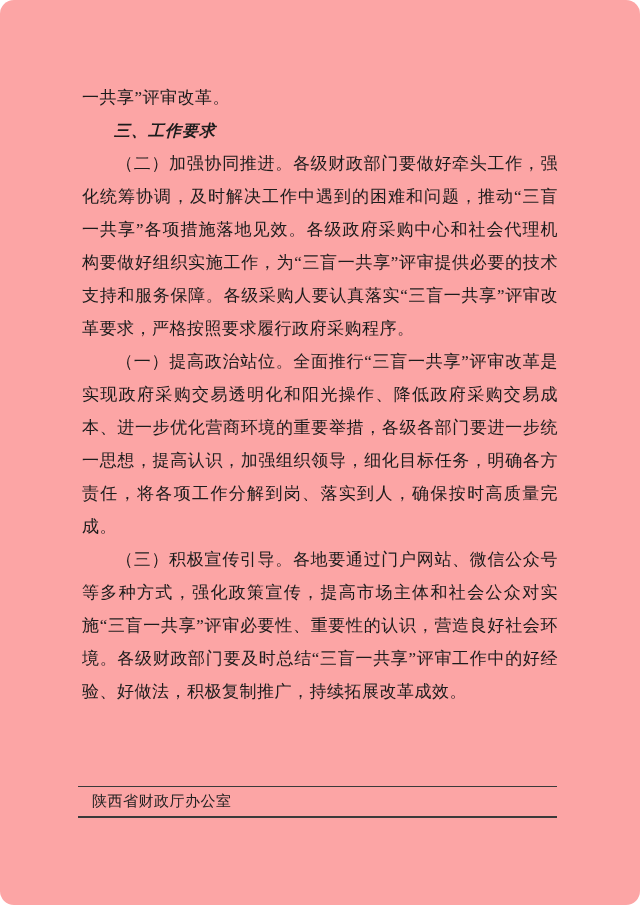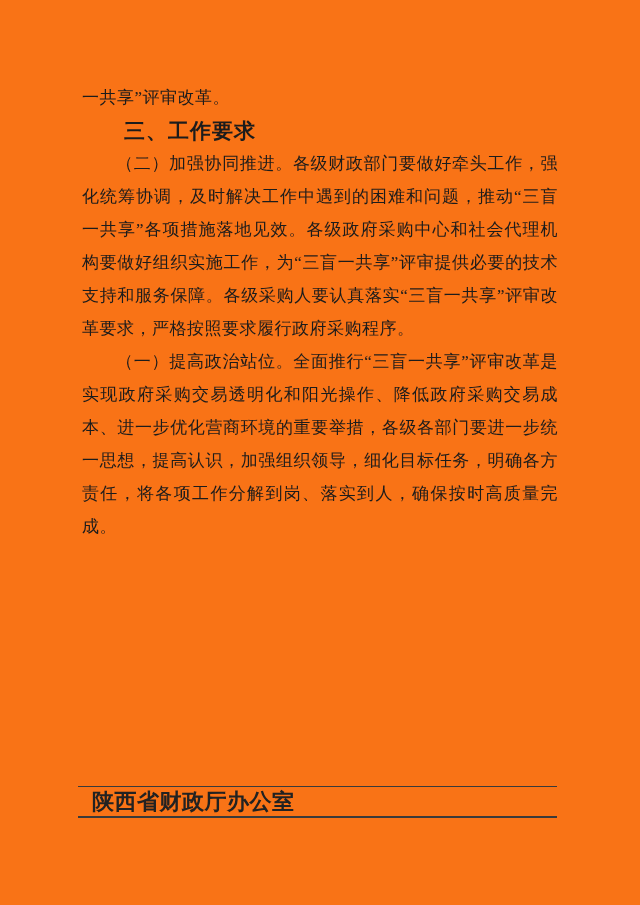--- a/index.html
+++ b/index.html
@@ -5,75 +5,77 @@
   * { margin: 0; padding: 0; box-sizing: border-box; }
   html, body {
     width: 640px; height: 905px;
     background: #ffffff;
     font-family: "Liberation Serif", "DejaVu Serif", serif;
     overflow: hidden;
   }
   .page {
     position: relative;
     width: 640px; height: 905px;
-    background: #f97316;
+    background: #fca5a5;
     color: #1c1c1c;
+    border-radius: 14px;
   }
   .content {
     position: absolute;
     left: 82px; top: 81px; width: 476px;
     font-size: 17px;
     line-height: 33px;
     text-align: justify;
     text-justify: inter-ideograph;
     letter-spacing: 0.5px;
   }
   .continuation {
     text-indent: 0;
   }
   .heading {
     font-family: "Liberation Sans", "DejaVu Sans", sans-serif;
     font-weight: bold;
-    font-size: 21px;
+    font-size: 16px;
     text-indent: 2em;
     letter-spacing: 1px;
+    font-style: italic;
   }
   .para {
     text-indent: 2em;
   }
   .colophon {
     position: absolute;
     left: 78px; top: 786px; width: 479px; height: 32px;
     border-top: 1.5px solid #3a3a3a;
     border-bottom: 2px solid #3a3a3a;
     display: flex;
     justify-content: space-between;
     align-items: center;
     padding: 0 7px 0 14px;
-    font-size: 22px;
+    font-size: 15px;
     letter-spacing: 0.5px;
     color: #222222;
-    font-weight: bold;
   }
   .colophon .issuer { white-space: nowrap; }
   .colophon .print-date { white-space: nowrap; }
 </style>
 </head>
 <body>
 
 <div class="page">
 
   <div class="content">
     <p class="continuation">一共享”评审改革。</p>
 
     <p class="heading">三、工作要求</p>
 
     <p class="para">（二）加强协同推进。各级财政部门要做好牵头工作，强化统筹协调，及时解决工作中遇到的困难和问题，推动“三盲一共享”各项措施落地见效。各级政府采购中心和社会代理机构要做好组织实施工作，为“三盲一共享”评审提供必要的技术支持和服务保障。各级采购人要认真落实“三盲一共享”评审改革要求，严格按照要求履行政府采购程序。</p>
 
     <p class="para">（一）提高政治站位。全面推行“三盲一共享”评审改革是实现政府采购交易透明化和阳光操作、降低政府采购交易成本、进一步优化营商环境的重要举措，各级各部门要进一步统一思想，提高认识，加强组织领导，细化目标任务，明确各方责任，将各项工作分解到岗、落实到人，确保按时高质量完成。</p>
 
+    <p class="para">（三）积极宣传引导。各地要通过门户网站、微信公众号等多种方式，强化政策宣传，提高市场主体和社会公众对实施“三盲一共享”评审必要性、重要性的认识，营造良好社会环境。各级财政部门要及时总结“三盲一共享”评审工作中的好经验、好做法，积极复制推广，持续拓展改革成效。</p>
   </div>
 
   <div class="colophon">
     <span class="issuer">陕西省财政厅办公室</span>
   </div>
 
 </div>
 
 </body></html>

